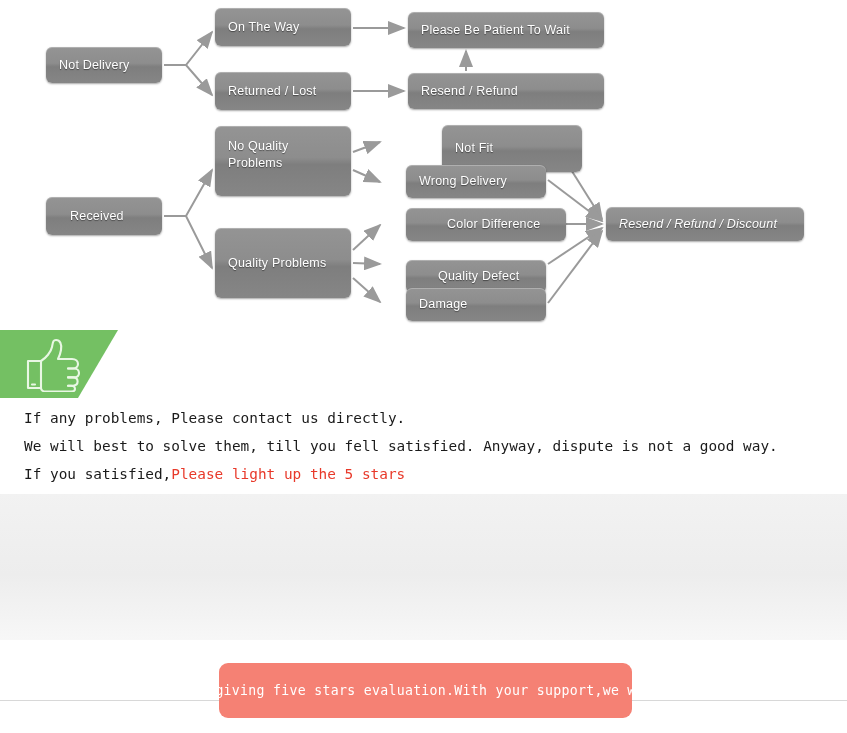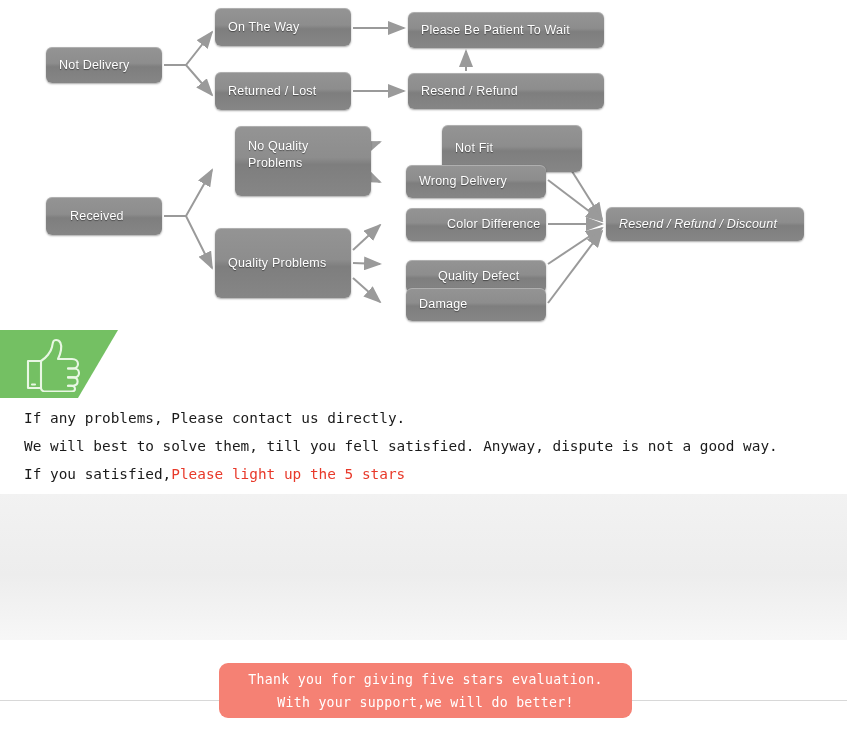--- a/index.html
+++ b/index.html
@@ -17,21 +17,21 @@
     color:#ffffff;
     font-size:12.5px;
     display:flex;align-items:center;
     padding-left:13px;
     box-sizing:border-box;
     text-shadow:0 1px 1px rgba(0,0,0,.45);
     letter-spacing:.2px;
     line-height:1.35;
     z-index:2;
   }
-  .fbox.two-line{display:block;padding-top:12px;margin-left:20px;}
+  .fbox.two-line{display:block;padding-top:12px;}
 
   
   #contact-band{position:absolute;left:0;top:330px;width:847px;height:68px;background:#ffffff;}
   #green-flag{position:absolute;left:0;top:0;width:118px;height:68px;background:#74c063;
     clip-path:polygon(0 0,118px 0,78px 68px,0 68px);}
   #thumb-icon{position:absolute;left:22px;top:8px;width:66px;height:54px;}
   #contact-title{position:absolute;left:128px;top:332px;width:719px;height:36px;
     font-family:"Liberation Serif",serif;font-weight:bold;font-size:25px;color:#111;
     text-align:center;line-height:36px;white-space:nowrap;}
   #feedback-bar{position:absolute;left:95px;top:371px;width:752px;height:24px;
@@ -47,21 +47,21 @@
   .hl-red{color:#e8392a;}
 
   
   #review-band{position:absolute;left:0;top:494px;width:847px;height:146px;
     background:linear-gradient(to bottom,#f2f2f2 0%,#ededed 55%,#f7f7f7 100%);}
 
   
   #footer{position:absolute;left:0;top:640px;width:847px;height:93px;background:#fff;}
   #footer-rule{position:absolute;left:0;top:60px;width:847px;height:1px;background:#d8d8d8;}
   #footer-banner{position:absolute;left:219px;top:23px;width:413px;height:55px;
-    background:#f58174;border-radius:9px;display:flex;flex-direction:column;
+    background:#f58174;border-radius:9px;display:flex;flex-direction:row;
     align-items:center;justify-content:center;}
   #footer-banner .fline{font-family:"DejaVu Sans Mono",monospace;font-size:13.2px;
     color:#ffffff;letter-spacing:.3px;line-height:23px;white-space:nowrap;}
 </style>
 </head>
 <body>
 
 <div id="flowchart">
 
   <svg id="flow-svg" viewBox="0 0 847 330">
@@ -103,21 +103,21 @@
   <div class="fbox" style="left:215px;top:8px;width:136px;height:38px;">On The Way</div>
   <div class="fbox" style="left:215px;top:72px;width:136px;height:38px;">Returned / Lost</div>
   <div class="fbox" style="left:408px;top:12px;width:196px;height:36px;">Please Be Patient To Wait</div>
   <div class="fbox" style="left:408px;top:73px;width:196px;height:36px;">Resend / Refund</div>
   <div class="fbox" style="left:46px;top:197px;width:116px;height:38px;padding-left:24px;">Received</div>
   <div class="fbox two-line" style="left:215px;top:126px;width:136px;height:70px;white-space:pre-line;">No Quality
 Problems</div>
   <div class="fbox" style="left:215px;top:228px;width:136px;height:70px;">Quality Problems</div>
   <div class="fbox" style="left:406px;top:125px;width:140px;height:47px;margin-left:36px;">Not Fit</div>
   <div class="fbox" style="left:406px;top:165px;width:140px;height:33px;">Wrong Delivery</div>
-  <div class="fbox" style="left:406px;top:208px;width:140px;height:33px;padding-left:41px;">Color Difference</div>
+  <div class="fbox" style="left:406px;top:208px;width:160px;height:33px;padding-left:41px;">Color Difference</div>
   <div class="fbox" style="left:406px;top:260px;width:140px;height:33px;padding-left:32px;">Quality Defect</div>
   <div class="fbox" style="left:406px;top:288px;width:140px;height:33px;">Damage</div>
   <div class="fbox" style="left:606px;top:207px;width:198px;height:34px;font-style:italic;">Resend / Refund / Discount</div>
 </div>
 
 <div id="contact-band">
   <div id="green-flag"></div>
   <svg id="thumb-icon" viewBox="0 0 66 54">
     <g fill="none" stroke="#e9f7e4" stroke-width="2.1" stroke-linejoin="round" stroke-linecap="round">
       <path d="M6,23 L19,23 L19,50 L6,50 Z"></path>

